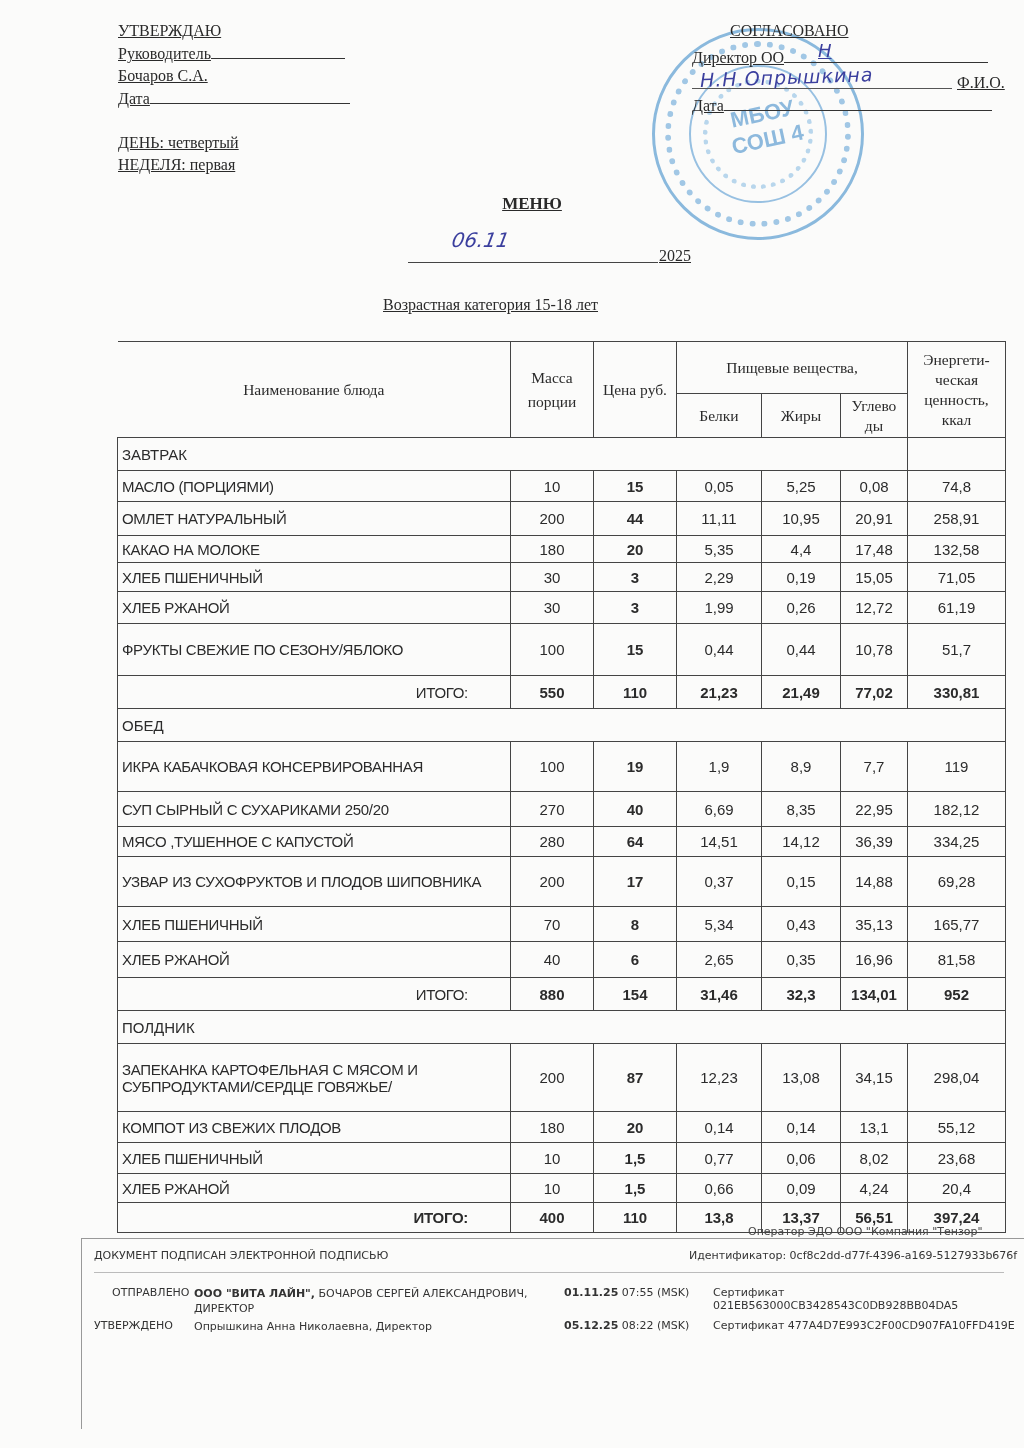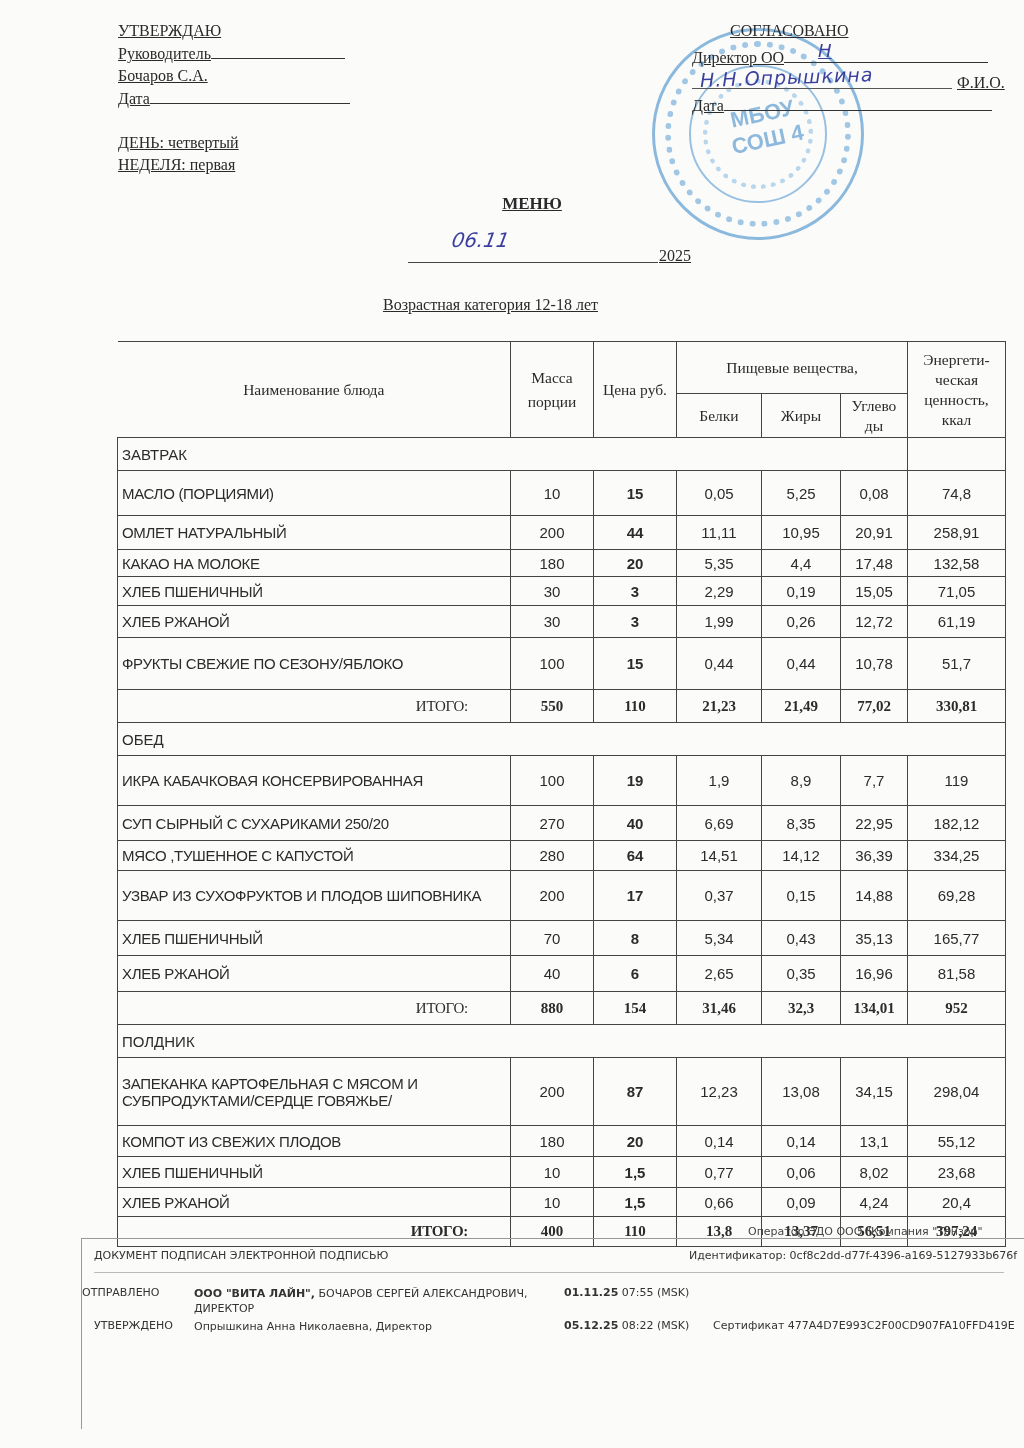--- a/index.html
+++ b/index.html
@@ -30,21 +30,21 @@
   table.menu { position: absolute; left: 117px; top: 341px; width: 888px; border-collapse: collapse;
     font-family: "Liberation Sans", sans-serif; font-size: 15px; color: #2b2b2b; table-layout: fixed; }
   table.menu td { border: 1px solid #444; padding: 0 4px; vertical-align: middle; }
   td.name { text-align: left; padding-left: 2px; letter-spacing: -0.3px; }
   td.num { text-align: center; }
   td.bot { vertical-align: bottom; padding-bottom: 3px; }
   td.b { font-weight: bold; }
   td.center { }
   .head td { text-align: center; font-family: "Liberation Serif", serif; font-size: 15.5px; line-height: 24px; }
   .head td.noleft { border-left: none; border-bottom: none; }
-  .total td { font-weight: bold; font-family: Liberation Serif, serif; }
+  .total td { font-weight: bold; }
   .total td.name { text-align: right; padding-right: 42px; font-weight: normal; }
   .total.bold td.name { font-weight: bold; }
 
   
   .sigbox { position: absolute; left: 81px; top: 1238px; width: 943px; height: 190px;
     border-top: 1px solid #999; border-left: 1px solid #999; font-family: "DejaVu Sans", sans-serif;
     font-size: 11px; color: #333; }
   .sigbox .row { position: absolute; }
   .sigbox .bold { font-weight: bold; }
   .divider { position: absolute; left: 12px; width: 910px; border-top: 1px solid #bbb; top: 33px; }
@@ -80,21 +80,21 @@
 <div class="abs hdr" style="left:692px; top:94px;">
   <span>Дата</span><span class="uline" style="width:268px;"></span>
 </div>
 <div class="signature">Н.Н.Опрышкина</div>
 <div class="abs" style="left:818px; top:40px; font-family:'DejaVu Sans',sans-serif; font-style:italic; color:#3b3f9e; font-size:18px;">Н</div>
 
 <div class="abs" style="left:0; width:1064px; top:194px; text-align:center; font-weight:bold; font-size:17px;">МЕНЮ</div>
 <div class="handdate">06.11</div>
 <div class="abs" style="left:408px; top:262px; width:250px; border-top:1px solid #444;"></div>
 <div class="abs hdr" style="left:659px; top:245px;">2025</div>
-<div class="abs hdr" style="left:383px; top:294px;">Возрастная категория 12-18 лет</div>
+<div class="abs hdr" style="left:383px; top:294px;">Возрастная категория 15-18 лет</div>
 
 <table class="menu">
   <colgroup>
     <col style="width:393px">
       <col style="width:83px">
       <col style="width:83px">
       <col style="width:85px">
       <col style="width:79px">
       <col style="width:67px">
       <col style="width:98px">
@@ -109,21 +109,21 @@
     </tr>
     <tr class="head" style="height:44px;">
       <td>Белки</td>
       <td>Жиры</td>
       <td style="line-height:20px;">Углево ды</td>
     </tr>
   <tr style="height: 33px;">
         <td class="center" colspan="6">ЗАВТРАК</td>
         <td></td>
       </tr>
-      <tr style="height: 45px;">
+      <tr style="height: 31px;">
         <td class="name">МАСЛО (ПОРЦИЯМИ)</td>
         <td class="num">10</td>
         <td class="num b">15</td>
         <td class="num">0,05</td>
         <td class="num">5,25</td>
         <td class="num">0,08</td>
         <td class="num">74,8</td>
       </tr>
       <tr style="height: 34px;">
         <td class="name">ОМЛЕТ НАТУРАЛЬНЫЙ</td>
@@ -296,27 +296,28 @@
     </tbody>
 </table>
 
 <div class="operator">Оператор ЭДО ООО "Компания "Тензор"</div>
 
 <div class="sigbox">
   <div class="row" style="left:12px; top:10px;">ДОКУМЕНТ ПОДПИСАН ЭЛЕКТРОННОЙ ПОДПИСЬЮ</div>
   <div class="row" style="left:607px; top:10px;">Идентификатор: 0cf8c2dd-d77f-4396-a169-5127933b676f</div>
   <div class="divider"></div>
 
-  <div class="row" style="left:0; top:47px;">ОТПРАВЛЕНО</div>
+  <div class="row" style="left:30px; top:47px;">ОТПРАВЛЕНО</div>
   <div class="row" style="left:112px; top:47px; width:350px; line-height:15px;">
     <span class="bold">ООО  "ВИТА ЛАЙН",</span><span> БОЧАРОВ СЕРГЕЙ АЛЕКСАНДРОВИЧ, ДИРЕКТОР</span>
   </div>
   <div class="row" style="left:482px; top:47px;">
     <span class="bold">01.11.25</span><span> 07:55 (MSK)</span>
   </div>
+  <div class="row" style="left:631px; top:47px;">Сертификат 021EB563000CB3428543C0DB928BB04DA5</div>
 
   <div class="row" style="left:12px; top:80px;">УТВЕРЖДЕНО</div>
   <div class="row" style="left:112px; top:80px; width:370px; line-height:15px;">
     <div>Опрышкина Анна Николаевна, Директор</div>
   </div>
   <div class="row" style="left:482px; top:80px;">
     <span class="bold">05.12.25</span><span> 08:22 (MSK)</span>
   </div>
   <div class="row" style="left:631px; top:80px;">Сертификат 477A4D7E993C2F00CD907FA10FFD419E</div>
 </div>

